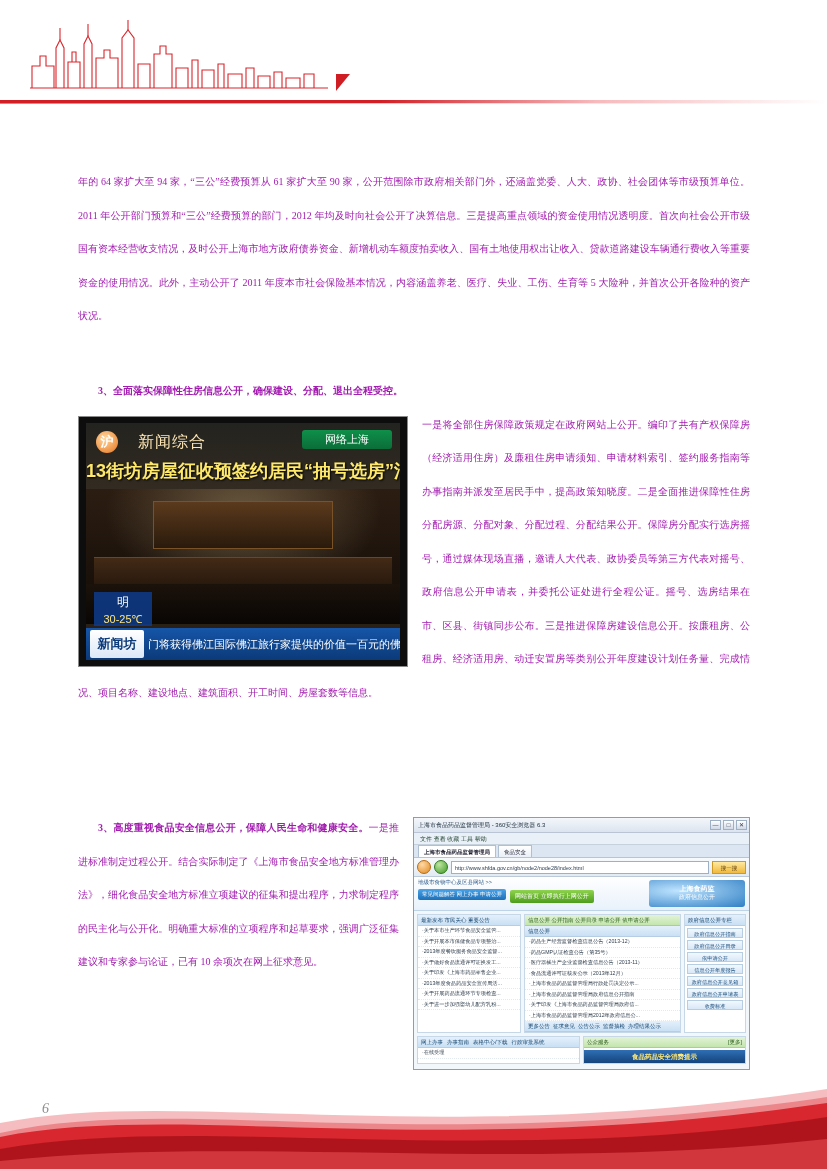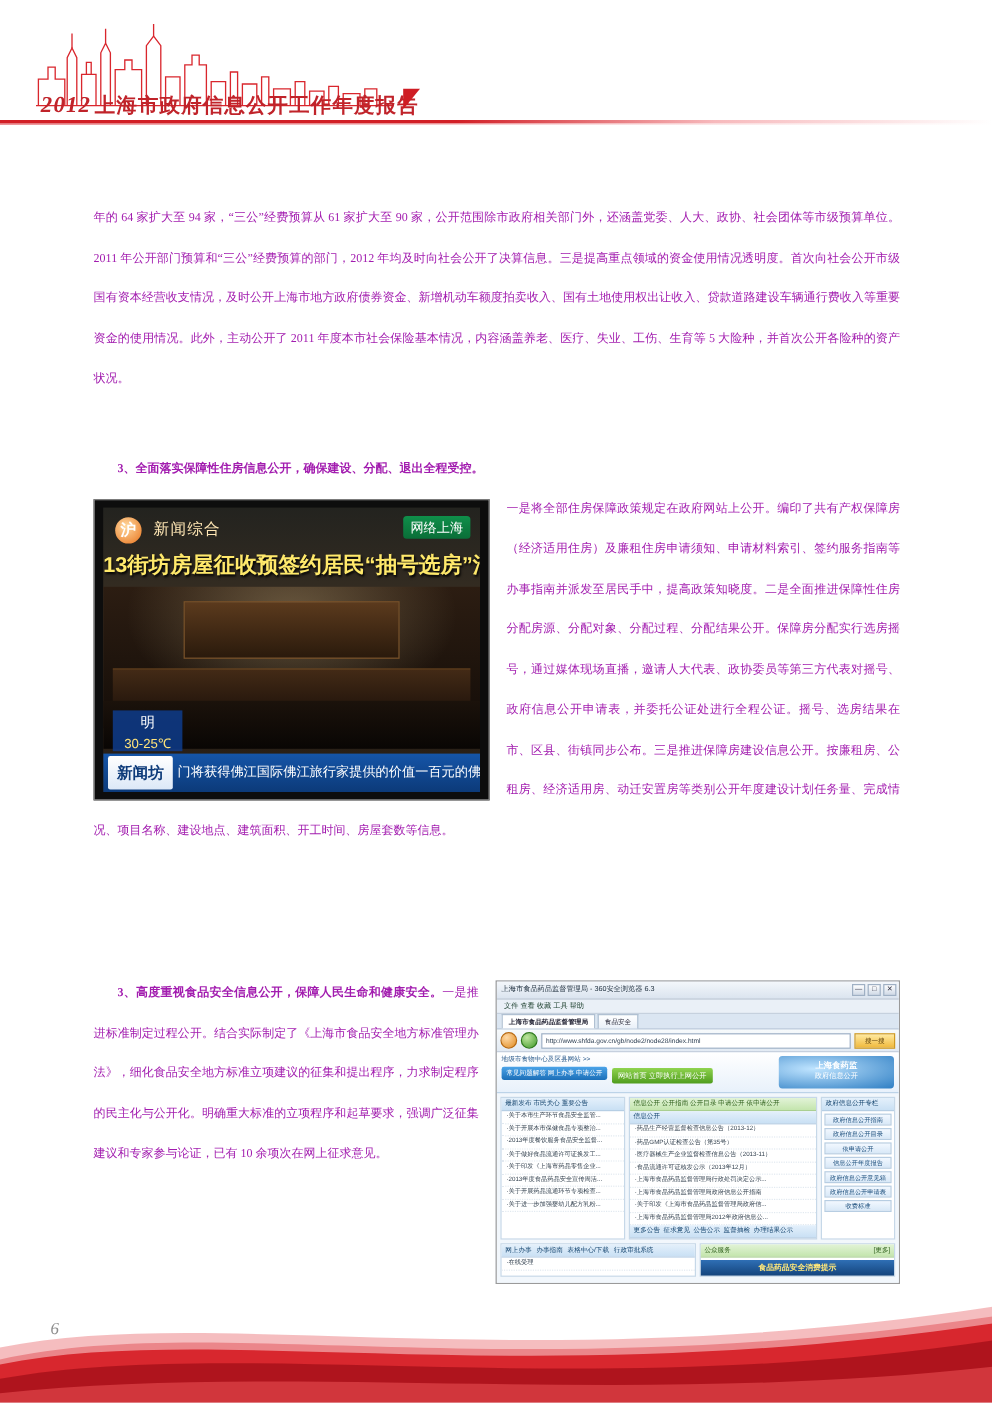--- a/index.html
+++ b/index.html
@@ -110,27 +110,27 @@
   }
   .tv-logo {
     position: absolute; left: 10px; top: 8px;
     width: 22px; height: 22px; border-radius: 50%;
     background: radial-gradient(circle at 40% 35%, #ffd9a0, #e8731c);
     color: #fff; font-size: 13px; font-weight: bold;
     text-align: center; line-height: 22px;
     font-family: "Liberation Sans", sans-serif;
   }
   .tv-logo-text {
-    position: absolute; left: 42px; top: 9px;
-    font-size: 13px; color: #ffe7b5; letter-spacing: 1px;
+    position: absolute; left: 52px; top: 9px;
+    font-size: 16px; color: #ffe7b5; letter-spacing: 1px;
     font-family: Liberation Serif, serif;
   }
   .tv-chan {
     position: absolute; right: 8px; top: 7px;
-    padding: 2px 6px;
+    padding: 2px 23px;
     background: linear-gradient(#0f8f4a, #0a6e38);
     color: #fff; font-size: 11px; border-radius: 3px;
     font-family: Liberation Sans, sans-serif;
     white-space: nowrap;
     text-align: right;
   }
   .tv-headline {
     position: absolute; left: 0; top: 36px; width: 100%;
     text-align: center;
     font-family: "Liberation Sans", sans-serif;
@@ -333,21 +333,20 @@
         <path d="M188 70 L188 46 L194 46 L194 70"></path>
         <path d="M198 70 L198 56 L212 56 L212 70"></path>
         <path d="M216 70 L216 50 L224 50 L224 70"></path>
         <path d="M228 70 L228 58 L240 58 L240 70"></path>
         <path d="M244 70 L244 54 L252 54 L252 70"></path>
         <path d="M256 70 L256 60 L270 60 L270 70"></path>
         <path d="M274 70 L274 56 L284 56 L284 70"></path>
         <path d="M0 70 L298 70"></path>
       </g>
     </svg>
-    <div class="header-title"><span class="year">2012</span><span>上海市政府信息公开工作年度报告</span></div>
     <div class="header-flag"></div>
     <div class="header-rule"></div>
     <div class="header-rule2"></div>
   </div>
 
   <div class="p1">
     <p class="para">年的 64 家扩大至 94 家，“三公”经费预算从 61 家扩大至 90 家，公开范围除市政府相关部门外，还涵盖党委、人大、政协、社会团体等市级预算单位。2011 年公开部门预算和“三公”经费预算的部门，2012 年均及时向社会公开了决算信息。三是提高重点领域的资金使用情况透明度。首次向社会公开市级国有资本经营收支情况，及时公开上海市地方政府债券资金、新增机动车额度拍卖收入、国有土地使用权出让收入、贷款道路建设车辆通行费收入等重要资金的使用情况。此外，主动公开了 2011 年度本市社会保险基本情况，内容涵盖养老、医疗、失业、工伤、生育等 5 大险种，并首次公开各险种的资产状况。</p>
   </div>
 
   <div class="p2wrap">

